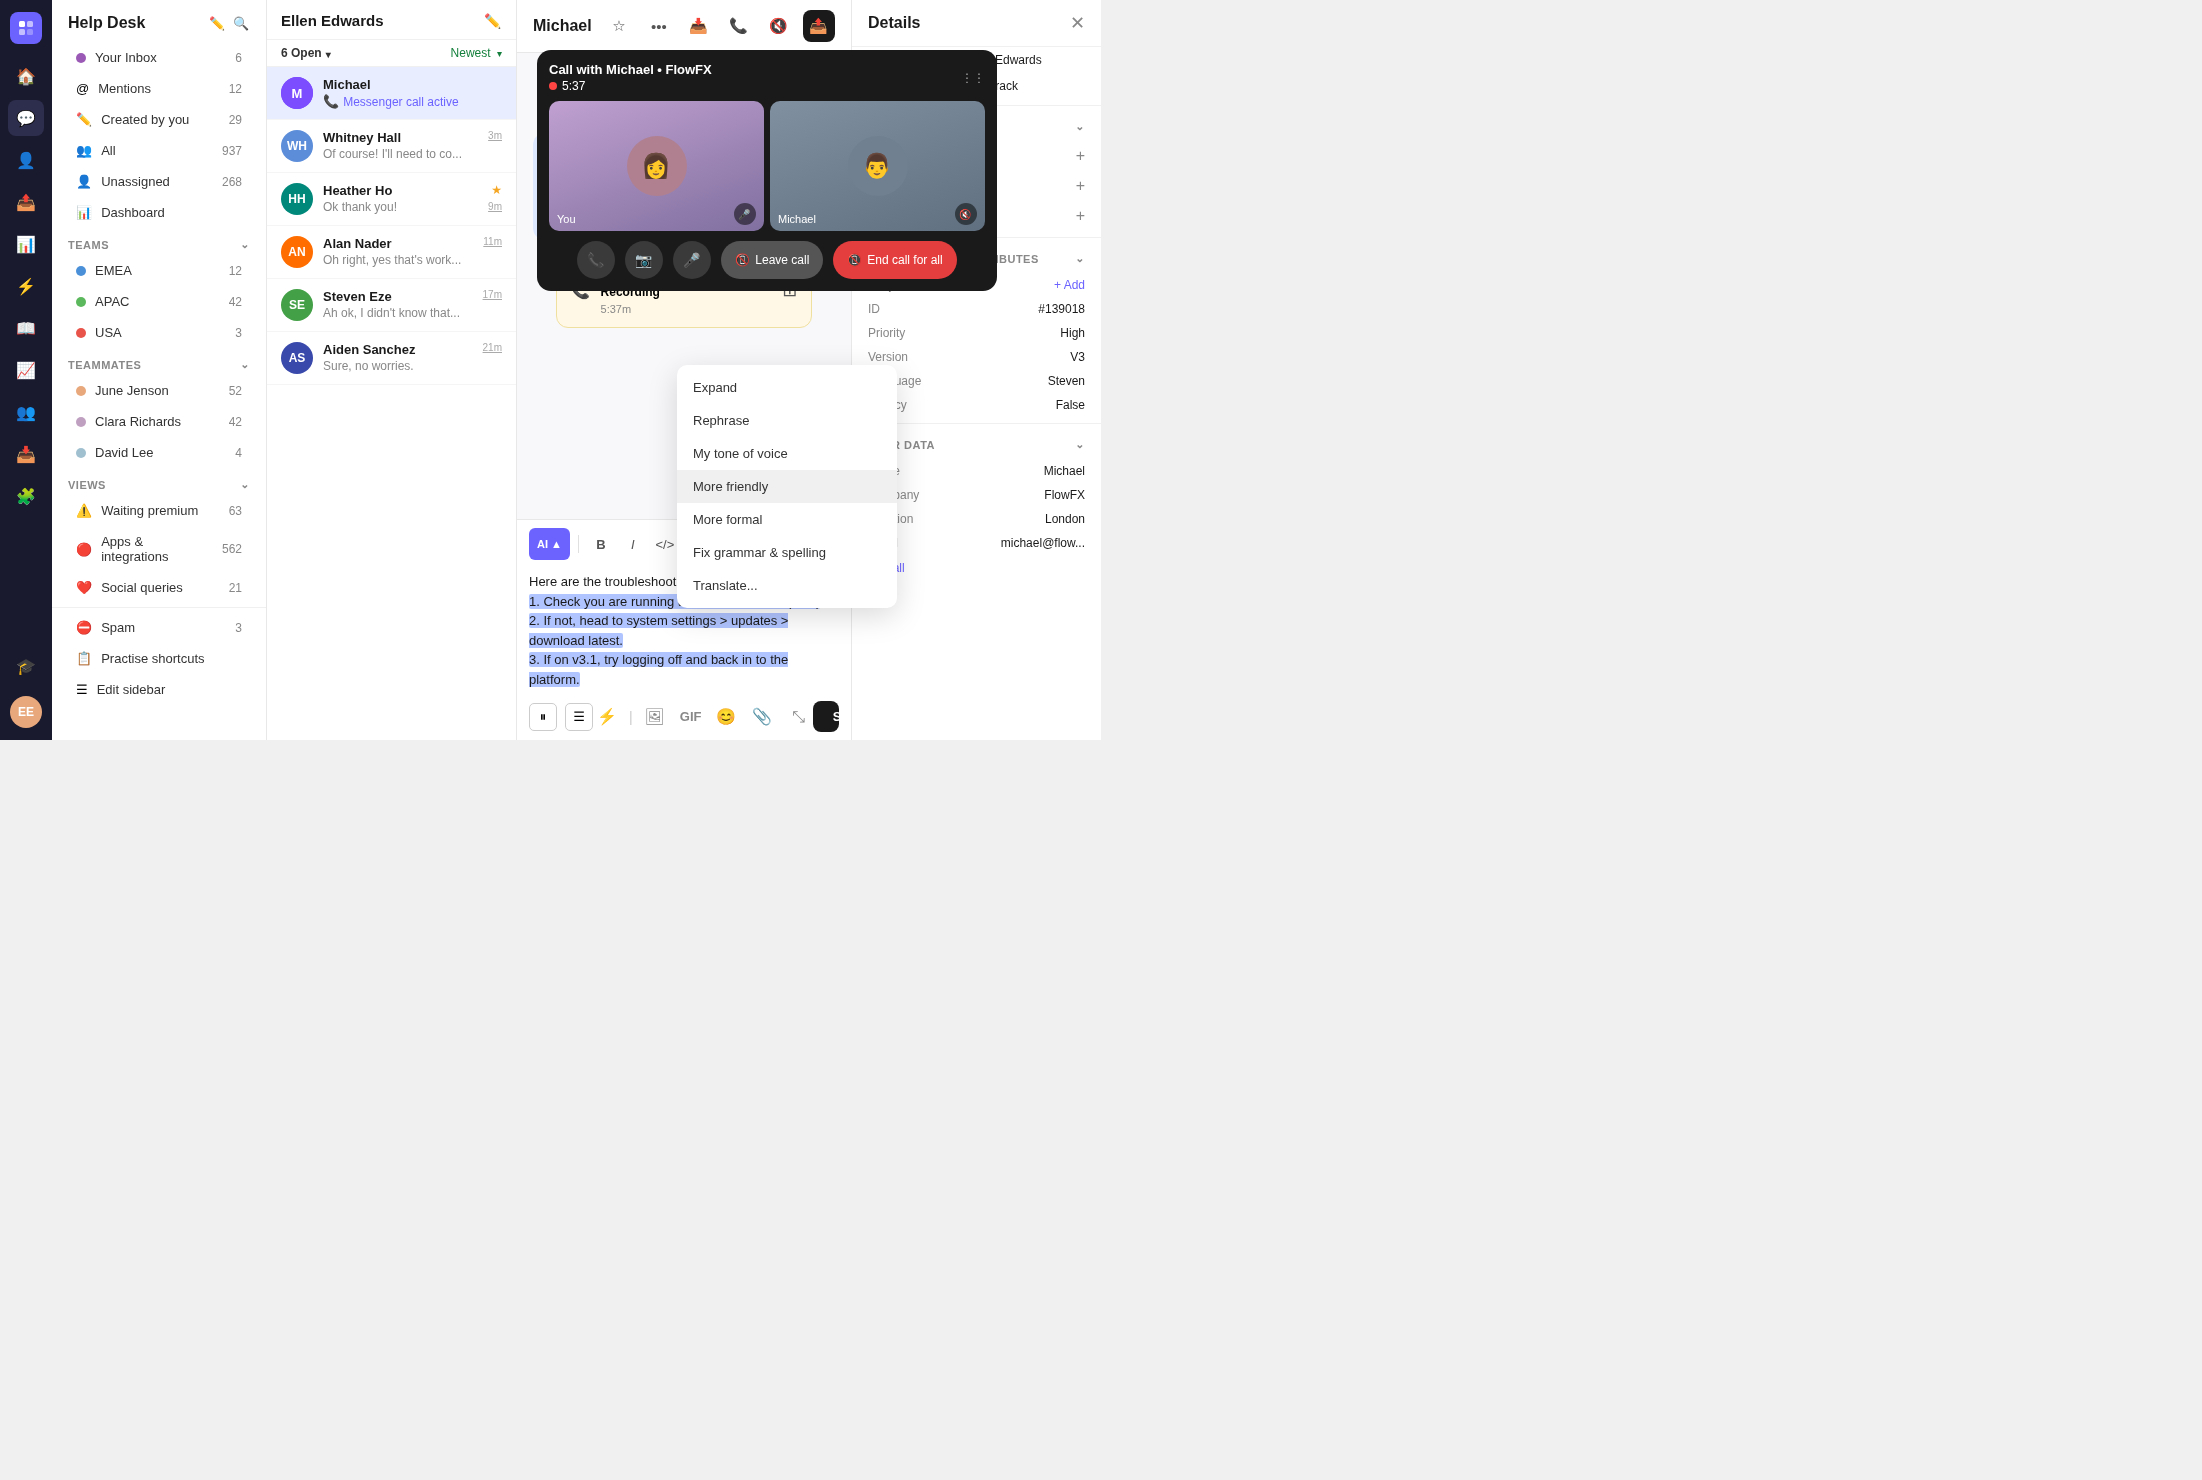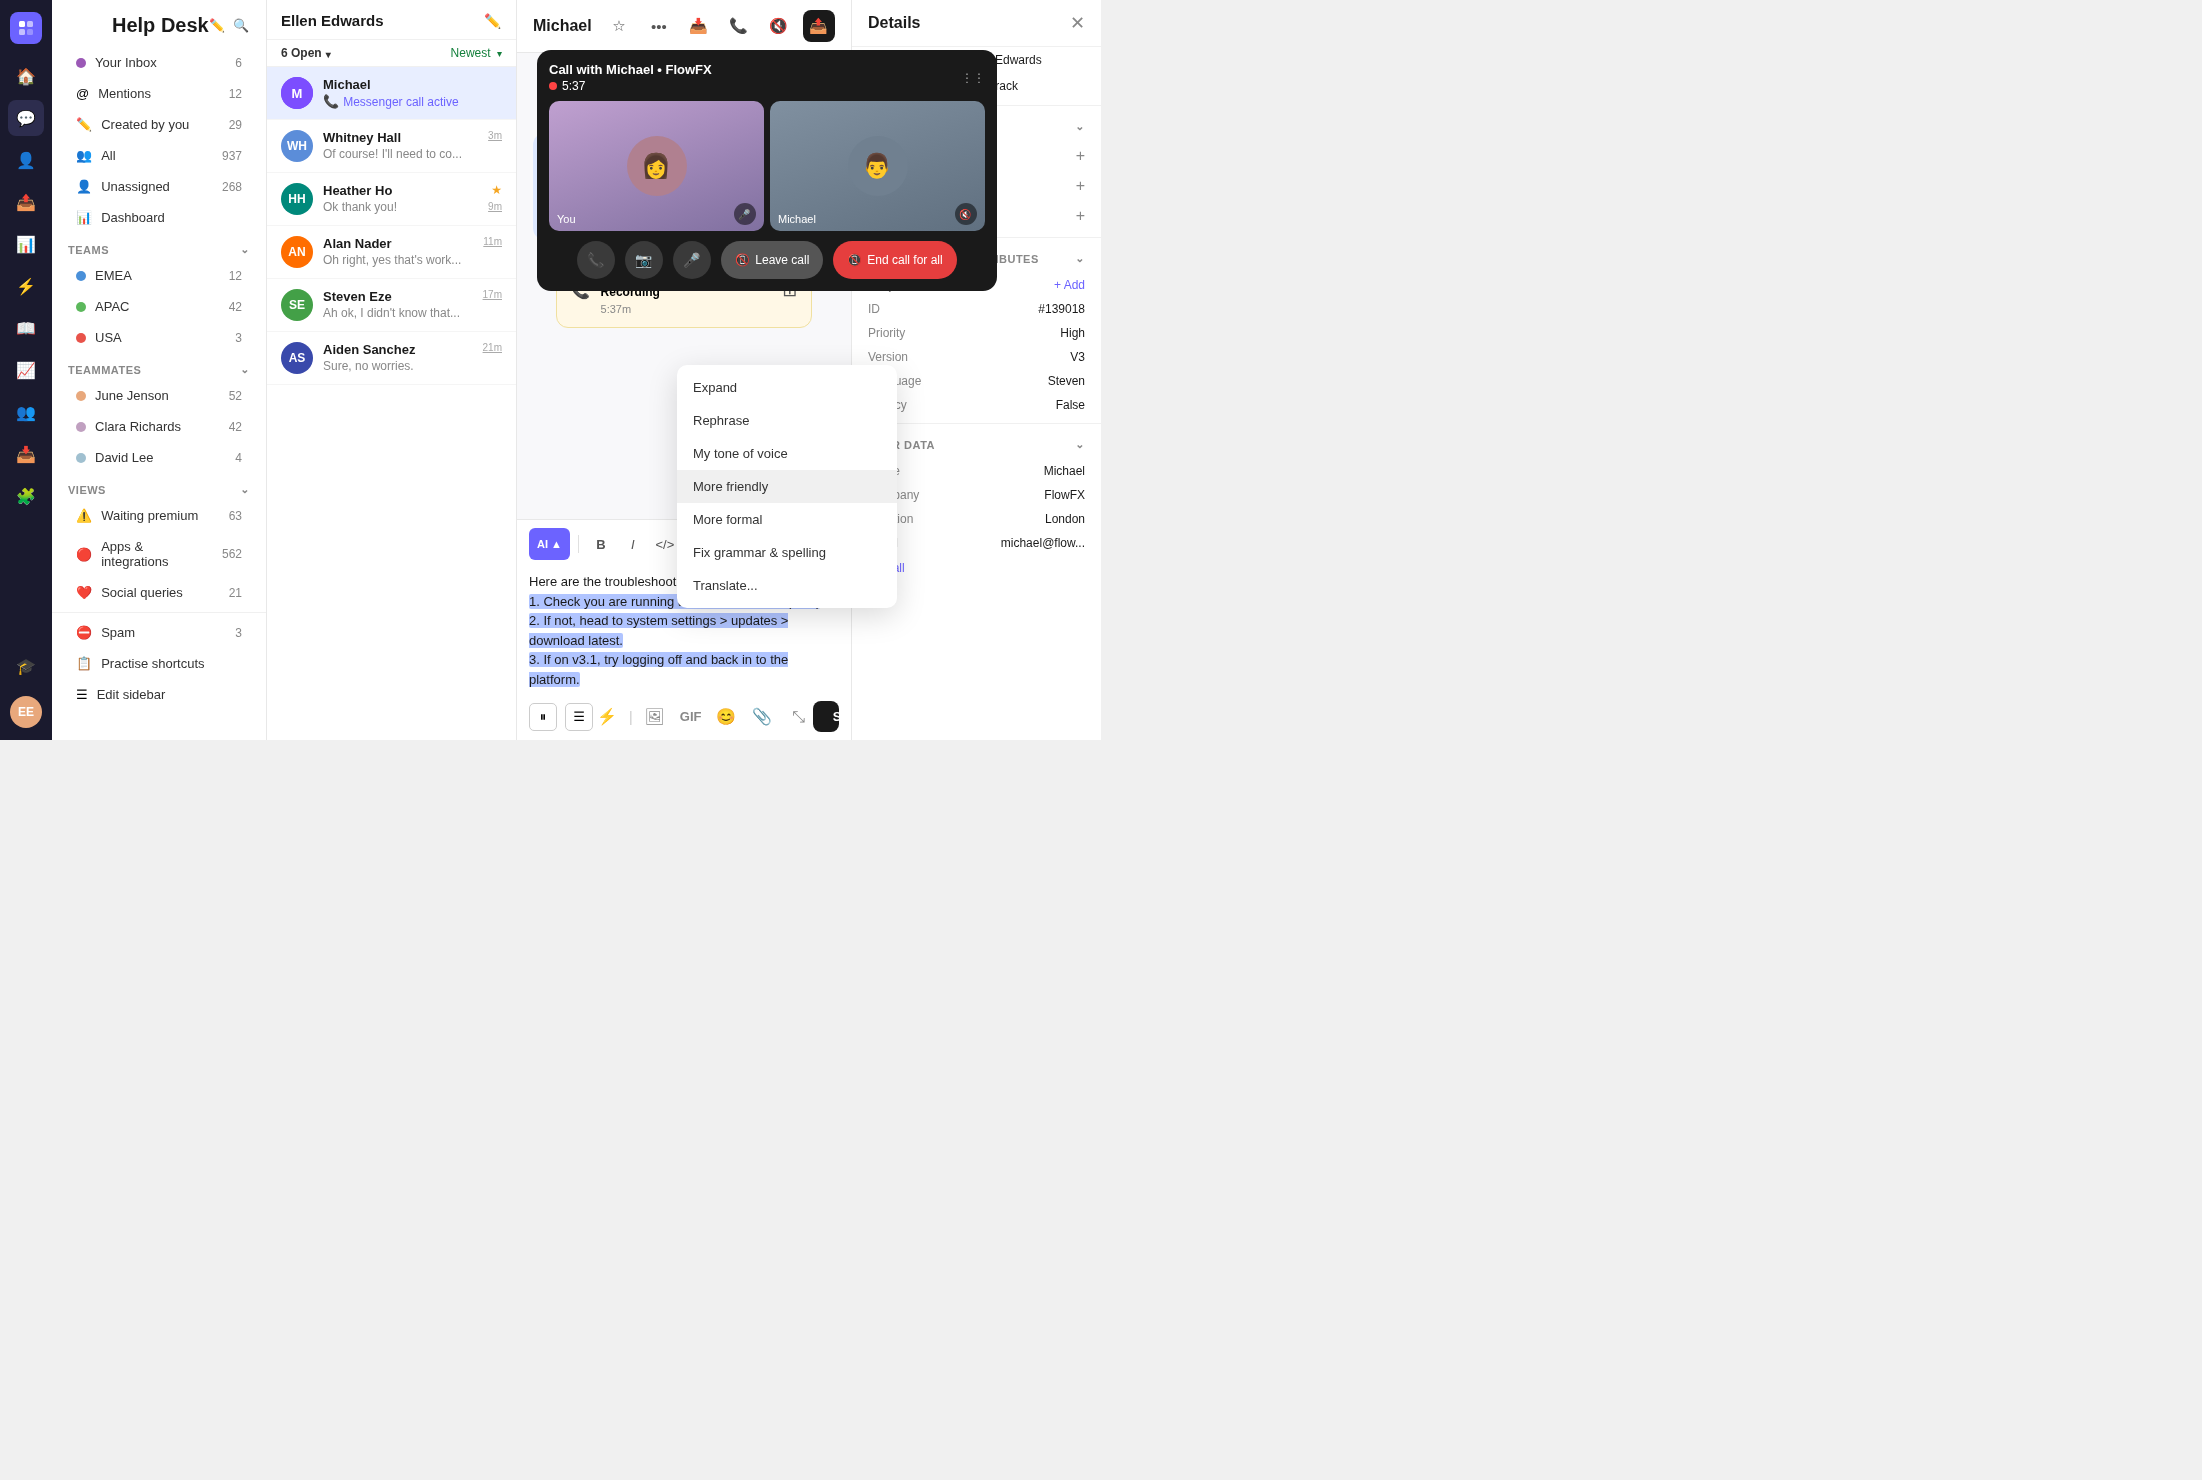--- a/index.html
+++ b/index.html
@@ -74,24 +74,23 @@
       overflow-y: auto;
       flex-shrink: 0;
     }
     .left-nav-header {
       padding: 14px 16px 10px;
       display: flex;
       align-items: center;
       justify-content: space-between;
     }
     .left-nav-header .title {
-      font-size: 20px;
+      font-size: 16px;
       font-weight: 700;
       color: #1a1a1a;
-      margin-left: 44px;
     }
     .left-nav-header .header-icons {
       display: flex;
       gap: 8px;
       color: #666;
     }
     .nav-item {
       display: flex;
       align-items: center;
       padding: 7px 16px;

